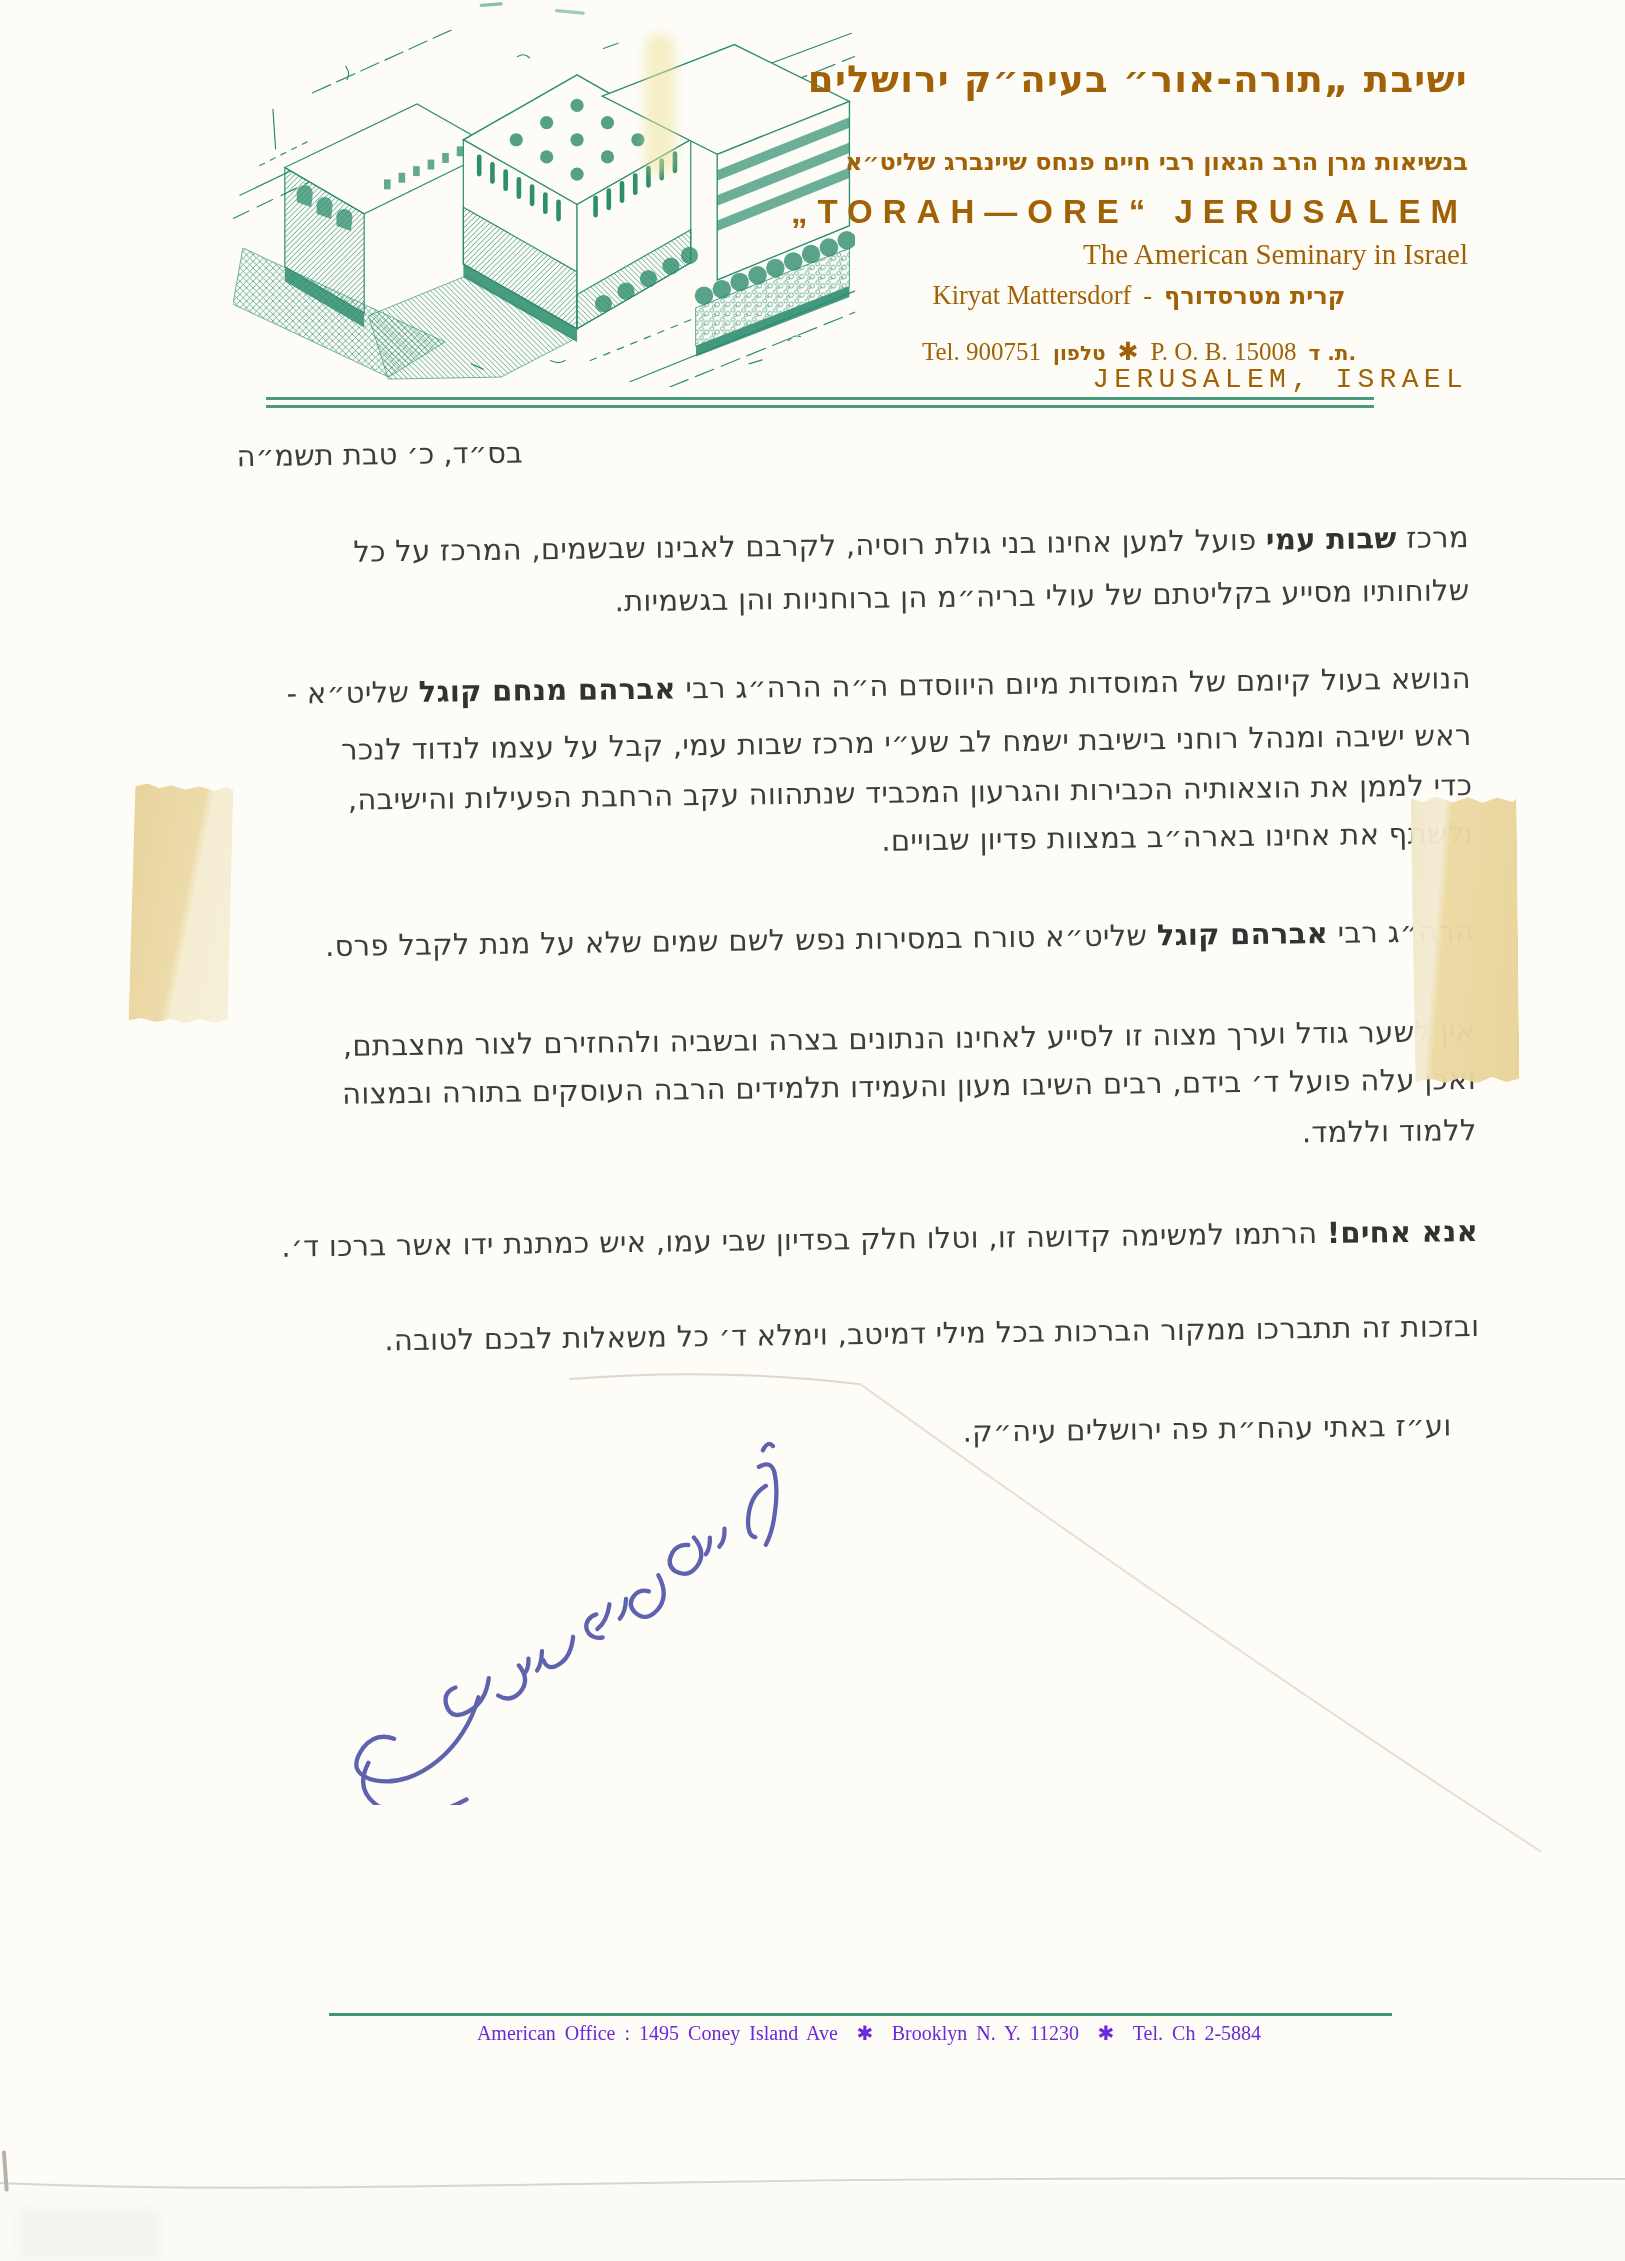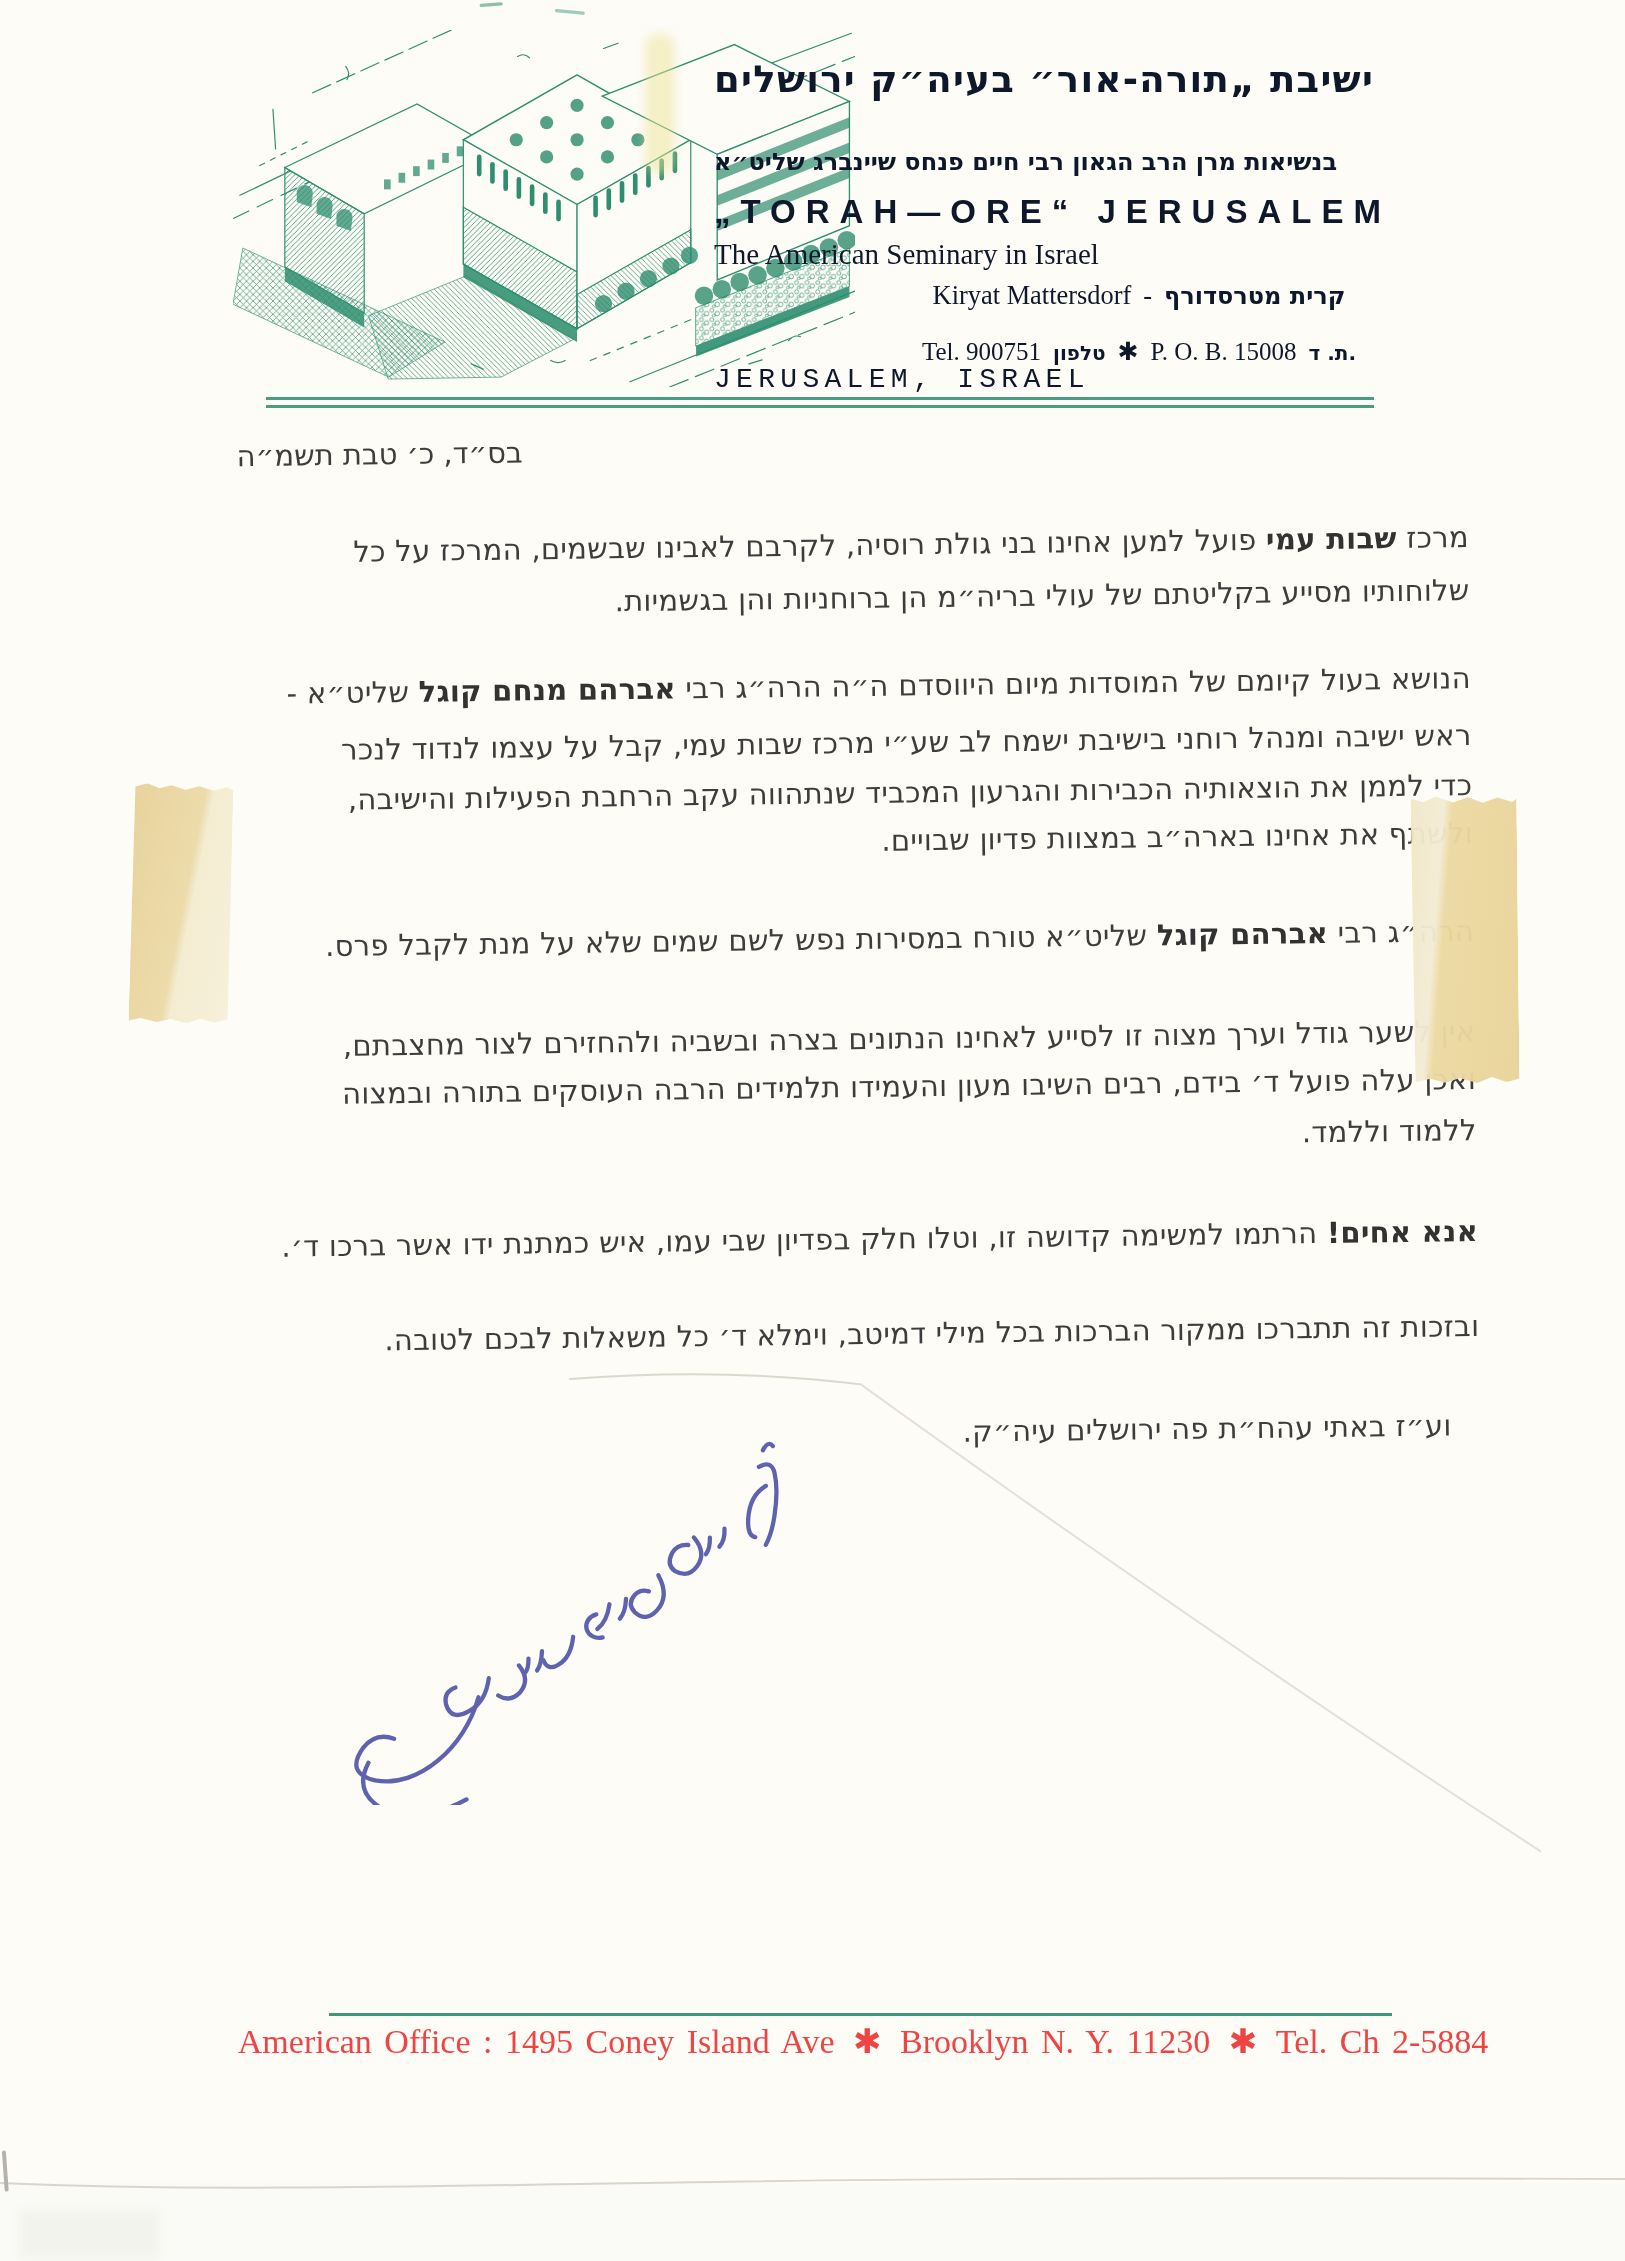--- a/index.html
+++ b/index.html
@@ -1,21 +1,21 @@
 <!DOCTYPE html>
 <html style="font-size:10.6px"><head>
 <meta charset="utf-8">
 <style>
   html,body{margin:0;padding:0;}
   body{width:1625px;height:2261px;position:relative;background:#fbfbf7;font-family:"DejaVu Sans",sans-serif;overflow:hidden;}
   .paper{position:absolute;left:0;top:0;width:1625px;height:2183px;background:#fdfcf7;}
   .below-paper{position:absolute;left:0;top:2183px;width:1625px;height:78px;background:#fafaf6;}
 
   
-  .lh-line{position:absolute;left:714px;width:754px;text-align:left;color:#0f172a;white-space:nowrap;}
+  .lh-line{position:absolute;left:714px;width:754px;text-align:right;color:#a16207;white-space:nowrap;}
   .lh-title{top:58px;font-size:37px;font-weight:bold;letter-spacing:1.3px;}
   .lh-sub{top:148px;font-size:24px;font-weight:bold;}
   .lh-name{top:193px;font-size:33px;font-weight:bold;font-family:"Liberation Sans",sans-serif;letter-spacing:10px;}
   .lh-tag{top:238px;font-size:29px;font-family:"Liberation Serif",serif;}
   .lh-row{display:flex;justify-content:center;align-items:baseline;gap:12px;padding-left:48px;}
   .lh-kiryat{top:280px;font-size:26.4px;font-family:"Liberation Serif",serif;}
   .lh-kiryat .he{font-family:"DejaVu Sans",sans-serif;font-size:24px;font-weight:bold;}
   .lh-tel{top:323px;font-size:25px;font-family:"Liberation Serif",serif;}
   .lh-tel .he{font-family:"DejaVu Sans",sans-serif;font-size:20px;font-weight:bold;margin-top:18px;}
   .lh-city{top:364px;font-size:28px;font-family:Liberation Mono, monospace;letter-spacing:5.3px;}
@@ -249,20 +249,20 @@
     <path d="M728 8 l 30 -2" stroke="#2f8e70" stroke-width="5" opacity=".55"></path>
     <path d="M842 16 l 40 4" stroke="#2f8e70" stroke-width="5" opacity=".45"></path>
     <path d="M862 2086 Q 1090 2068 1302 2094" stroke="#dcd8cc" stroke-width="3"></path>
     <path d="M1302 2094 C 1560 2280 1960 2560 2330 2800" stroke="#e4e0d5" stroke-width="3"></path>
     <path d="M0 3302 C 300 3316 700 3306 1100 3300 S 2000 3294 2458 3296" stroke="#d8d5cb" stroke-width="3"></path>
     <path d="M6 3256 L 10 3312" stroke="#b5b2aa" stroke-width="6"></path>
   </g>
 </svg>
 
 <div style="position:absolute;left:329px;top:2013px;width:1063px;height:3.3px;background:#2f8e70;opacity:.92;"></div>
-<div style="position:absolute;left:278px;top:2021px;width:1170px;display:flex;justify-content:center;align-items:baseline;gap:18.5px;color:#ef4444;font-family:'Liberation Serif',serif;font-size:34px;white-space:nowrap;word-spacing:4px;">
+<div style="position:absolute;left:284px;top:2021px;width:1170px;display:flex;justify-content:center;align-items:baseline;gap:18.5px;color:#6d28d9;font-family:'Liberation Serif',serif;font-size:20px;white-space:nowrap;word-spacing:4px;">
   <span>American Office : 1495 Coney Island Ave</span>
   <span>✱</span>
   <span>Brooklyn N. Y. 11230</span>
   <span>✱</span>
   <span>Tel. Ch 2-5884</span>
 </div>
 
 
 </body></html>

